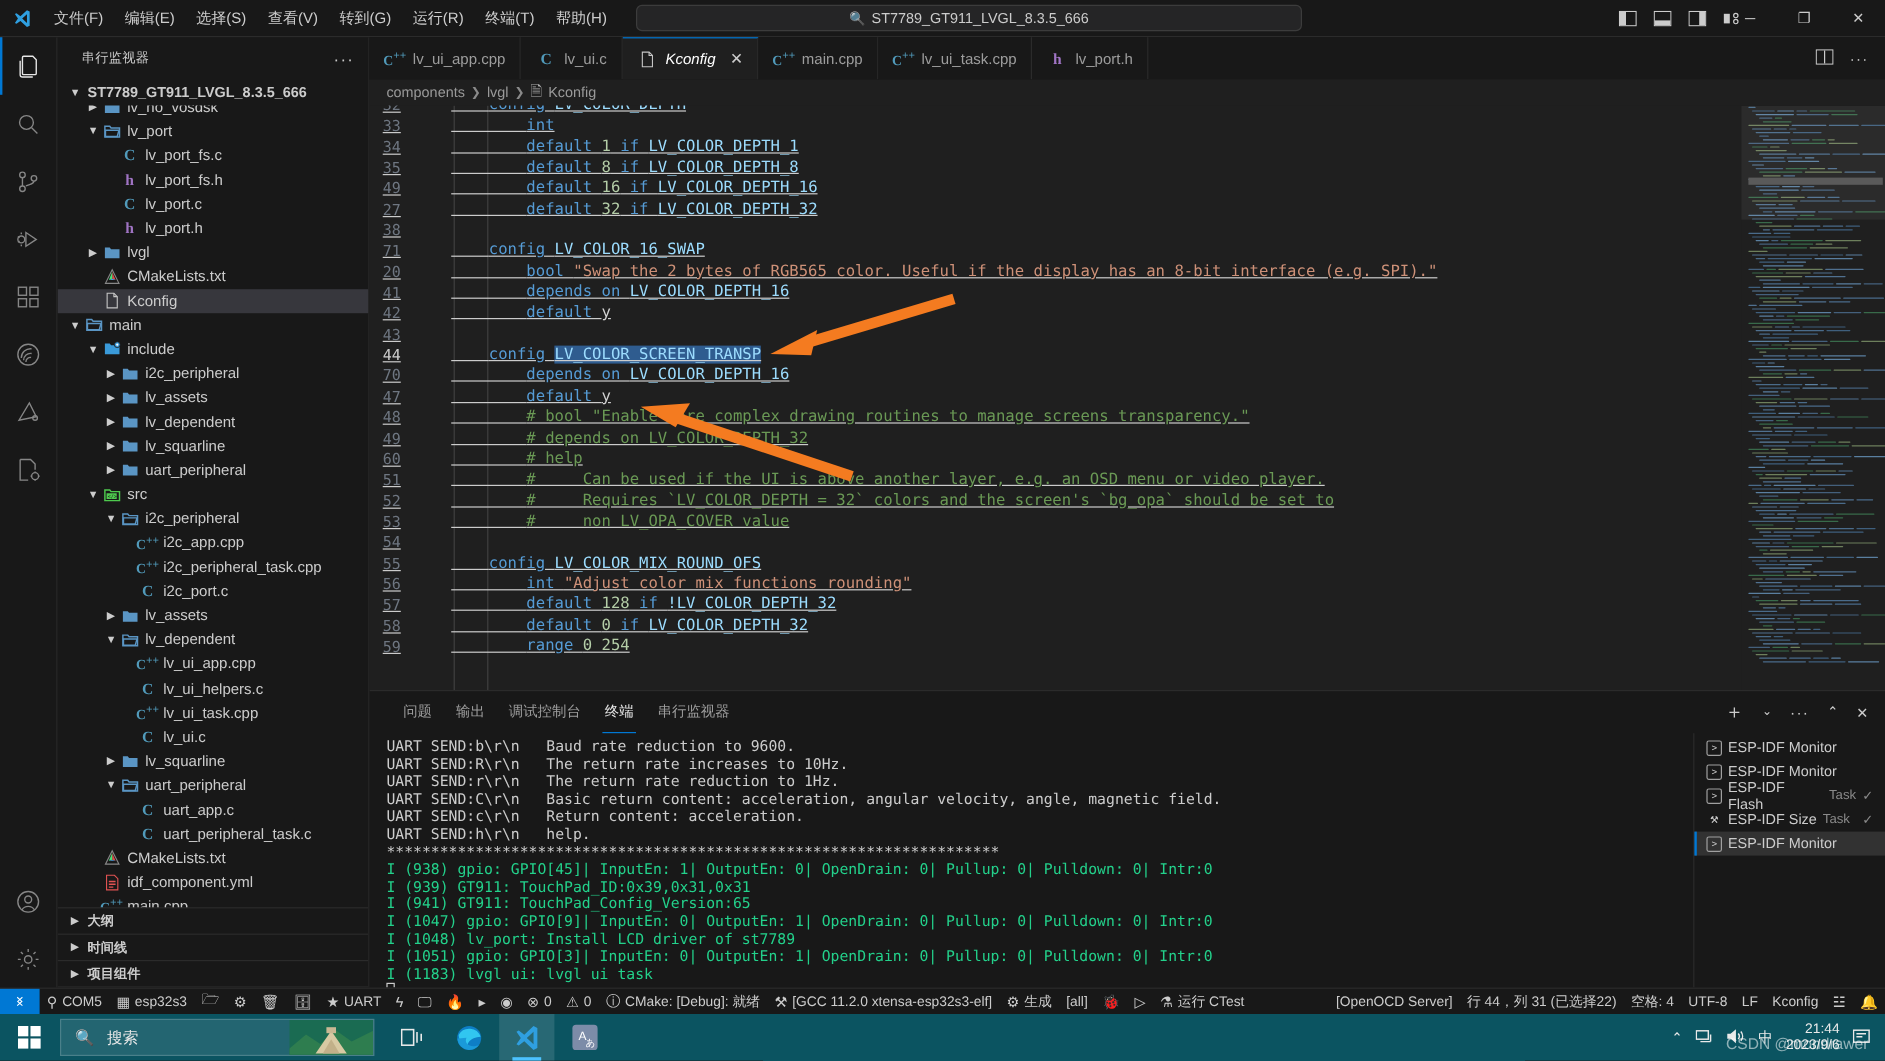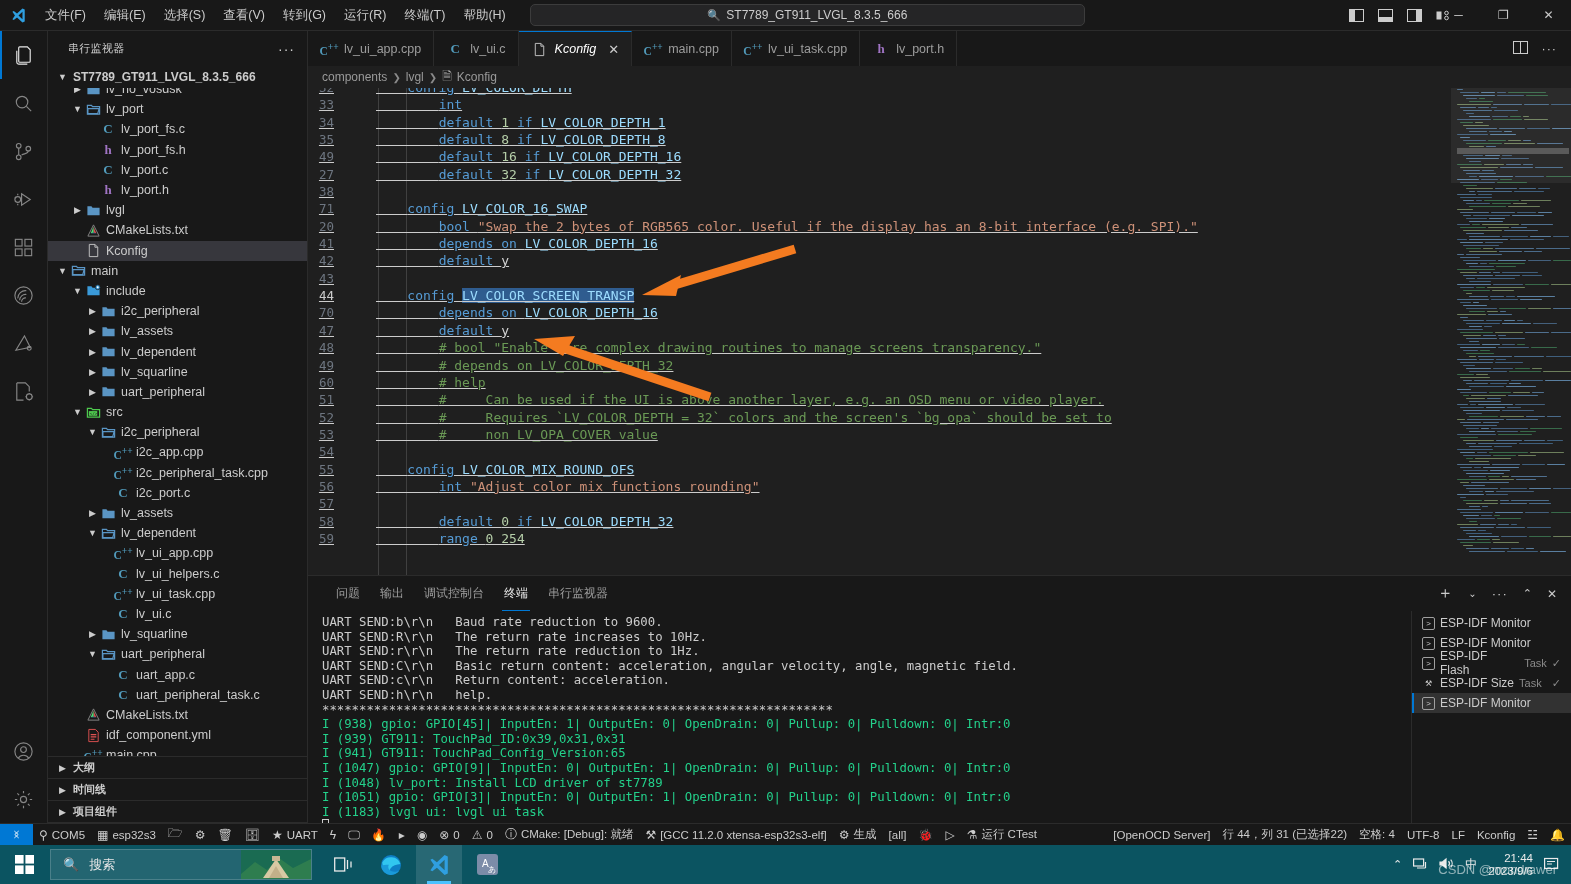--- a/index.html
+++ b/index.html
@@ -727,21 +727,21 @@
             <div class="cline"><span class="lnum">47</span><span class="ctext">&nbsp;&nbsp;&nbsp;&nbsp;&nbsp;&nbsp;&nbsp;&nbsp;<span class="t-kw">default&nbsp;</span><span class="t-plain">y</span></span></div>
             <div class="cline"><span class="lnum">48</span><span class="ctext">&nbsp;&nbsp;&nbsp;&nbsp;&nbsp;&nbsp;&nbsp;&nbsp;<span class="t-cm">#&nbsp;bool&nbsp;"Enable&nbsp;more&nbsp;complex&nbsp;drawing&nbsp;routines&nbsp;to&nbsp;manage&nbsp;screens&nbsp;transparency."</span></span></div>
             <div class="cline"><span class="lnum">49</span><span class="ctext">&nbsp;&nbsp;&nbsp;&nbsp;&nbsp;&nbsp;&nbsp;&nbsp;<span class="t-cm">#&nbsp;depends&nbsp;on&nbsp;LV_COLOR_DEPTH_32</span></span></div>
             <div class="cline"><span class="lnum">60</span><span class="ctext">&nbsp;&nbsp;&nbsp;&nbsp;&nbsp;&nbsp;&nbsp;&nbsp;<span class="t-cm">#&nbsp;help</span></span></div>
             <div class="cline"><span class="lnum">51</span><span class="ctext">&nbsp;&nbsp;&nbsp;&nbsp;&nbsp;&nbsp;&nbsp;&nbsp;<span class="t-cm">#&nbsp;&nbsp;&nbsp;&nbsp;&nbsp;Can&nbsp;be&nbsp;used&nbsp;if&nbsp;the&nbsp;UI&nbsp;is&nbsp;above&nbsp;another&nbsp;layer,&nbsp;e.g.&nbsp;an&nbsp;OSD&nbsp;menu&nbsp;or&nbsp;video&nbsp;player.</span></span></div>
             <div class="cline"><span class="lnum">52</span><span class="ctext">&nbsp;&nbsp;&nbsp;&nbsp;&nbsp;&nbsp;&nbsp;&nbsp;<span class="t-cm">#&nbsp;&nbsp;&nbsp;&nbsp;&nbsp;Requires&nbsp;`LV_COLOR_DEPTH&nbsp;=&nbsp;32`&nbsp;colors&nbsp;and&nbsp;the&nbsp;screen's&nbsp;`bg_opa`&nbsp;should&nbsp;be&nbsp;set&nbsp;to</span></span></div>
             <div class="cline"><span class="lnum">53</span><span class="ctext">&nbsp;&nbsp;&nbsp;&nbsp;&nbsp;&nbsp;&nbsp;&nbsp;<span class="t-cm">#&nbsp;&nbsp;&nbsp;&nbsp;&nbsp;non&nbsp;LV_OPA_COVER&nbsp;value</span></span></div>
             <div class="cline"><span class="lnum">54</span><span class="ctext"></span></div>
             <div class="cline"><span class="lnum">55</span><span class="ctext">&nbsp;&nbsp;&nbsp;&nbsp;<span class="t-kw">config&nbsp;</span><span class="t-id">LV_COLOR_MIX_ROUND_OFS</span></span></div>
             <div class="cline"><span class="lnum">56</span><span class="ctext">&nbsp;&nbsp;&nbsp;&nbsp;&nbsp;&nbsp;&nbsp;&nbsp;<span class="t-kw">int&nbsp;</span><span class="t-str">"Adjust&nbsp;color&nbsp;mix&nbsp;functions&nbsp;rounding"</span></span></div>
-            <div class="cline"><span class="lnum">57</span></div>
+            <div class="cline"><span class="lnum">57</span><span class="ctext">&nbsp;&nbsp;&nbsp;&nbsp;&nbsp;&nbsp;&nbsp;&nbsp;<span class="t-kw">default&nbsp;</span><span class="t-num">128</span><span class="t-kw">&nbsp;if&nbsp;</span><span class="t-id">!LV_COLOR_DEPTH_32</span></span></div>
             <div class="cline"><span class="lnum">58</span><span class="ctext">&nbsp;&nbsp;&nbsp;&nbsp;&nbsp;&nbsp;&nbsp;&nbsp;<span class="t-kw">default&nbsp;</span><span class="t-num">0</span><span class="t-kw">&nbsp;if&nbsp;</span><span class="t-id">LV_COLOR_DEPTH_32</span></span></div>
             <div class="cline"><span class="lnum">59</span><span class="ctext">&nbsp;&nbsp;&nbsp;&nbsp;&nbsp;&nbsp;&nbsp;&nbsp;<span class="t-kw">range&nbsp;</span><span class="t-num">0&nbsp;254</span></span></div>
           </div>
         <div class="minimap" id="minimap">
             <div class="mm-line" style="padding-left: 6px;">
               <span class="mm-seg" style="width:6px;background:#4a6b8a"></span>
             </div>
             <div class="mm-line" style="padding-left: 9px;">
               <span class="mm-seg" style="width:19px;background:#3f5f7d"></span>
               <span class="mm-seg" style="width:14px;background:#5a7fa0"></span>

